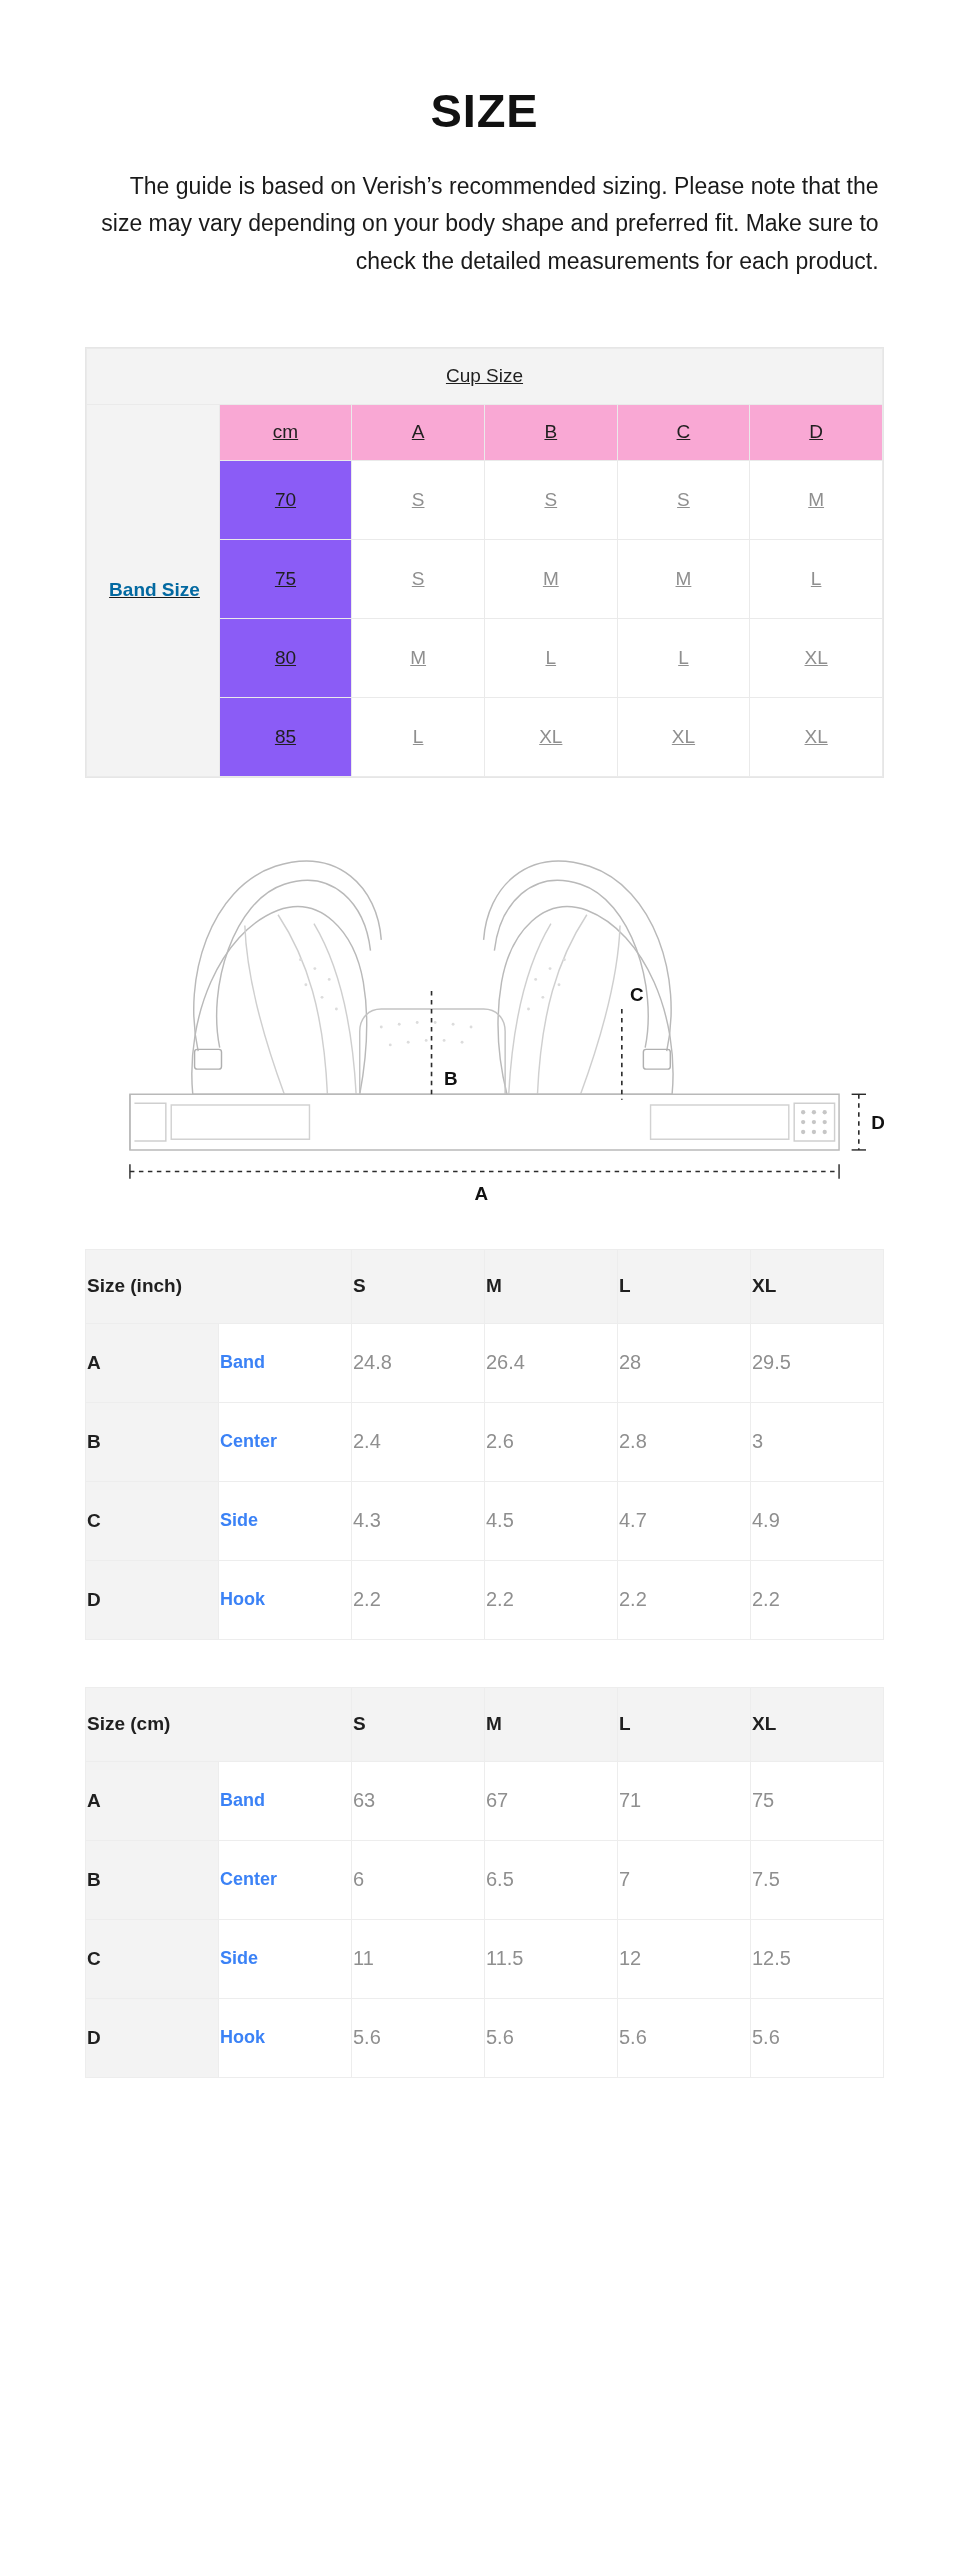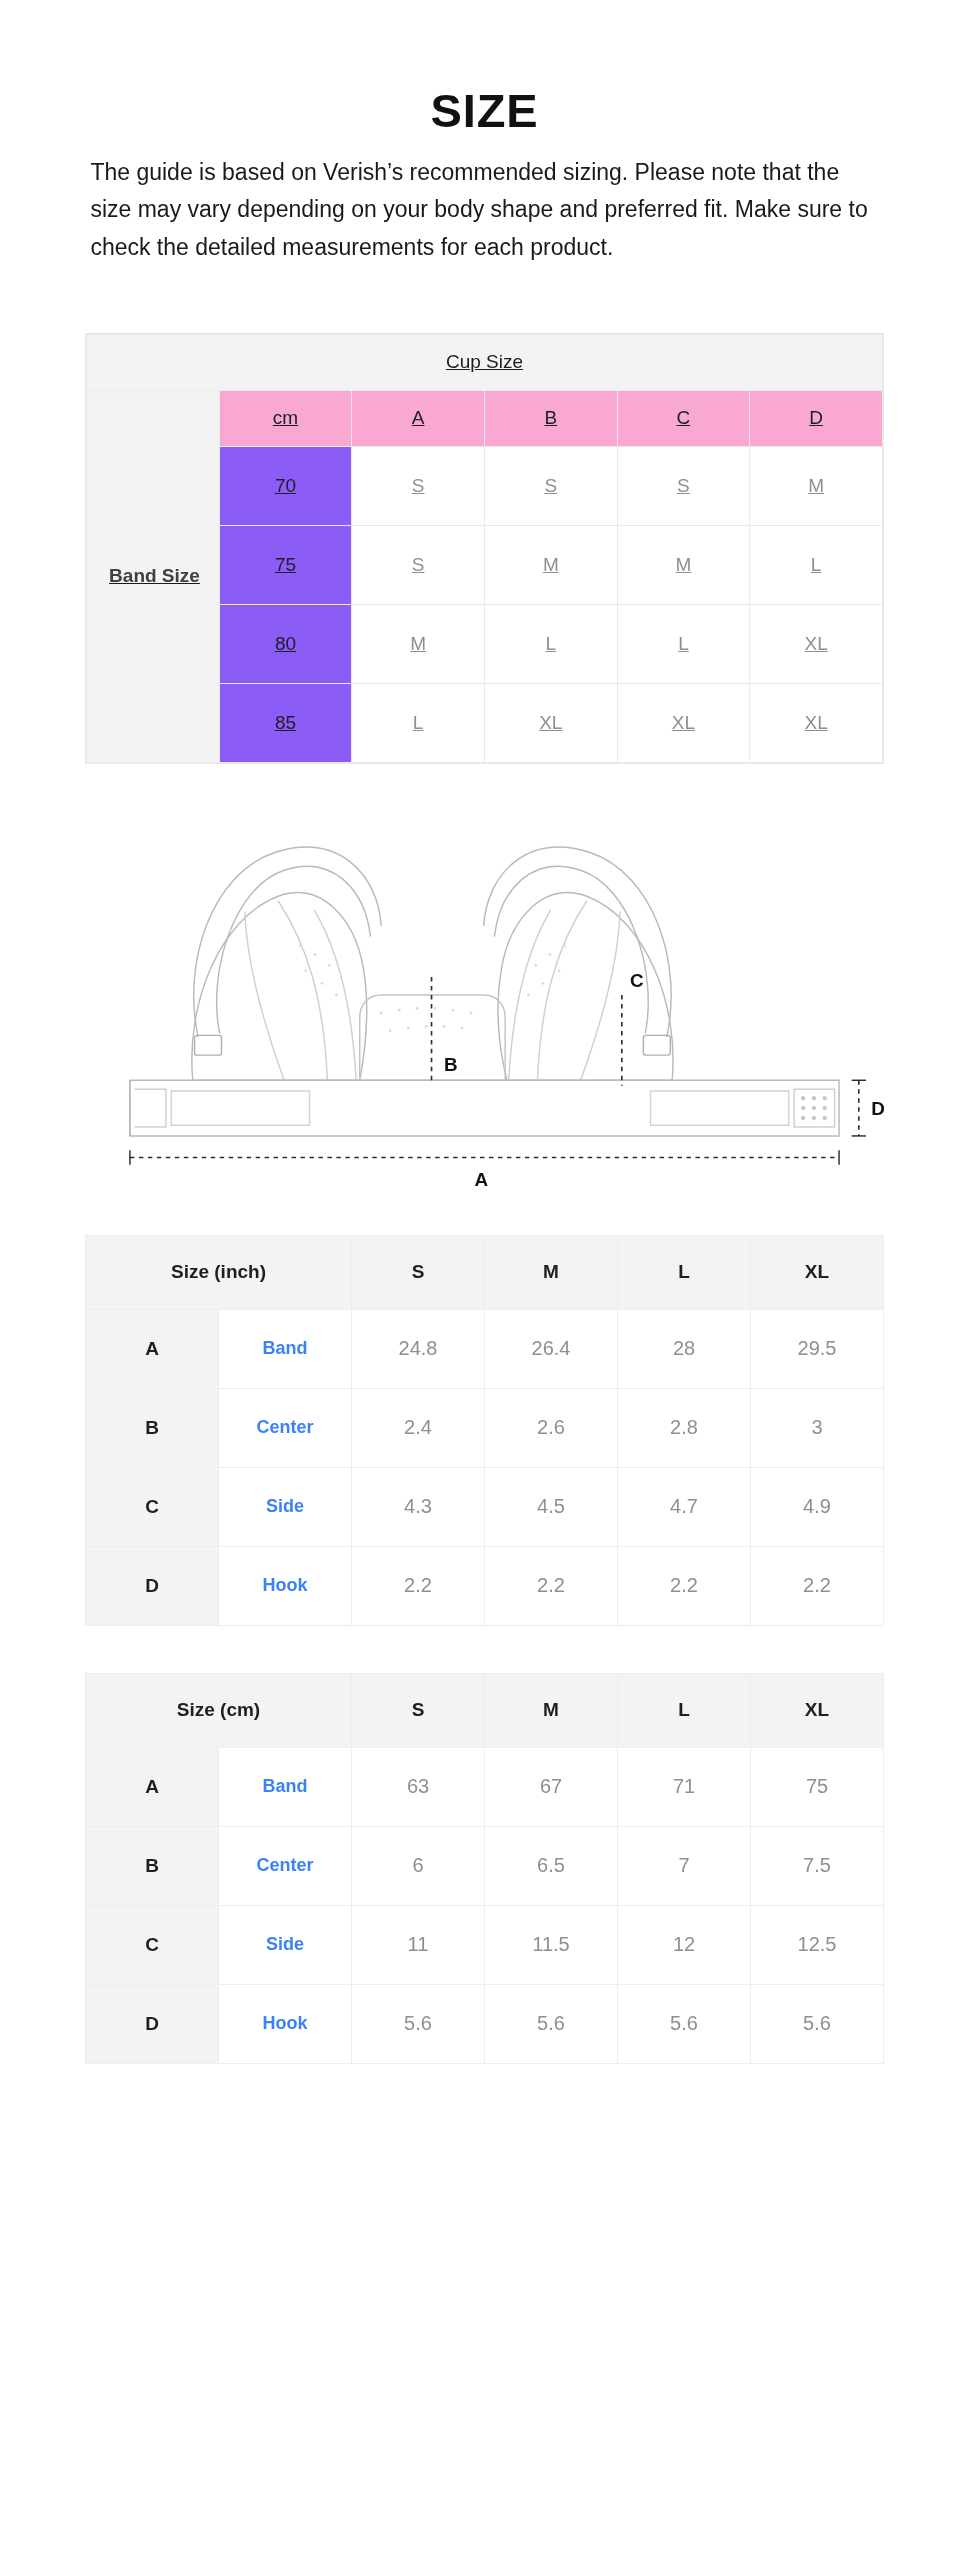--- a/index.html
+++ b/index.html
@@ -25,24 +25,24 @@
   .title {
     text-align: center;
     font-size: 47px;
     font-weight: 700;
     letter-spacing: 0.9px;
     margin-top: 83px;
     margin-bottom: 0;
     color: #111111;
   }
   .intro {
-    text-align: left;
+    text-align: right;
     font-size: 23px;
     line-height: 1.62;
-    margin-top: 16px;
+    margin-top: 30px;
     color: #1a1a1a;
     font-weight: 400;
     padding: 0 5.4px;
   }
 
   
   .cup-table-wrap {
     margin-top: 67px;
     border: 0.9px solid #e6e6e6;
     border-collapse: collapse;
@@ -67,21 +67,21 @@
     border: 0.9px solid #eaeaea;
   }
   .cup-corner {
     background: #f3f3f3;
     border: 0.9px solid #eaeaea;
   }
   .band-label-cell {
     background: #f3f3f3;
     font-size: 19px;
     font-weight: 700;
-    color: #404040;
+    color: #0369a1;
     line-height: 1.35;
     border: 0.9px solid #eaeaea;
     width: 133px;
   }
   .cup-col-head {
     background: #f9a8d4;
     font-size: 19px;
     font-weight: 700;
     color: #1f1f1f;
     height: 56px;
@@ -105,21 +105,20 @@
     width: 100%;
     height: 377px;
     position: relative;
   }
   .diagram svg { display: block; width: 100%; height: 100%; }
 
   
   .measure-wrap { margin-top: 47px; }
   .measure-table th, .measure-table td {
     border: 0.9px solid #ededed;
-    text-align: center;
   }
   .m-head {
     background: #f3f3f3;
     height: 74px;
     font-size: 19px;
     font-weight: 700;
     color: #1f1f1f;
   }
   .m-head-label {
     background: #f3f3f3;

